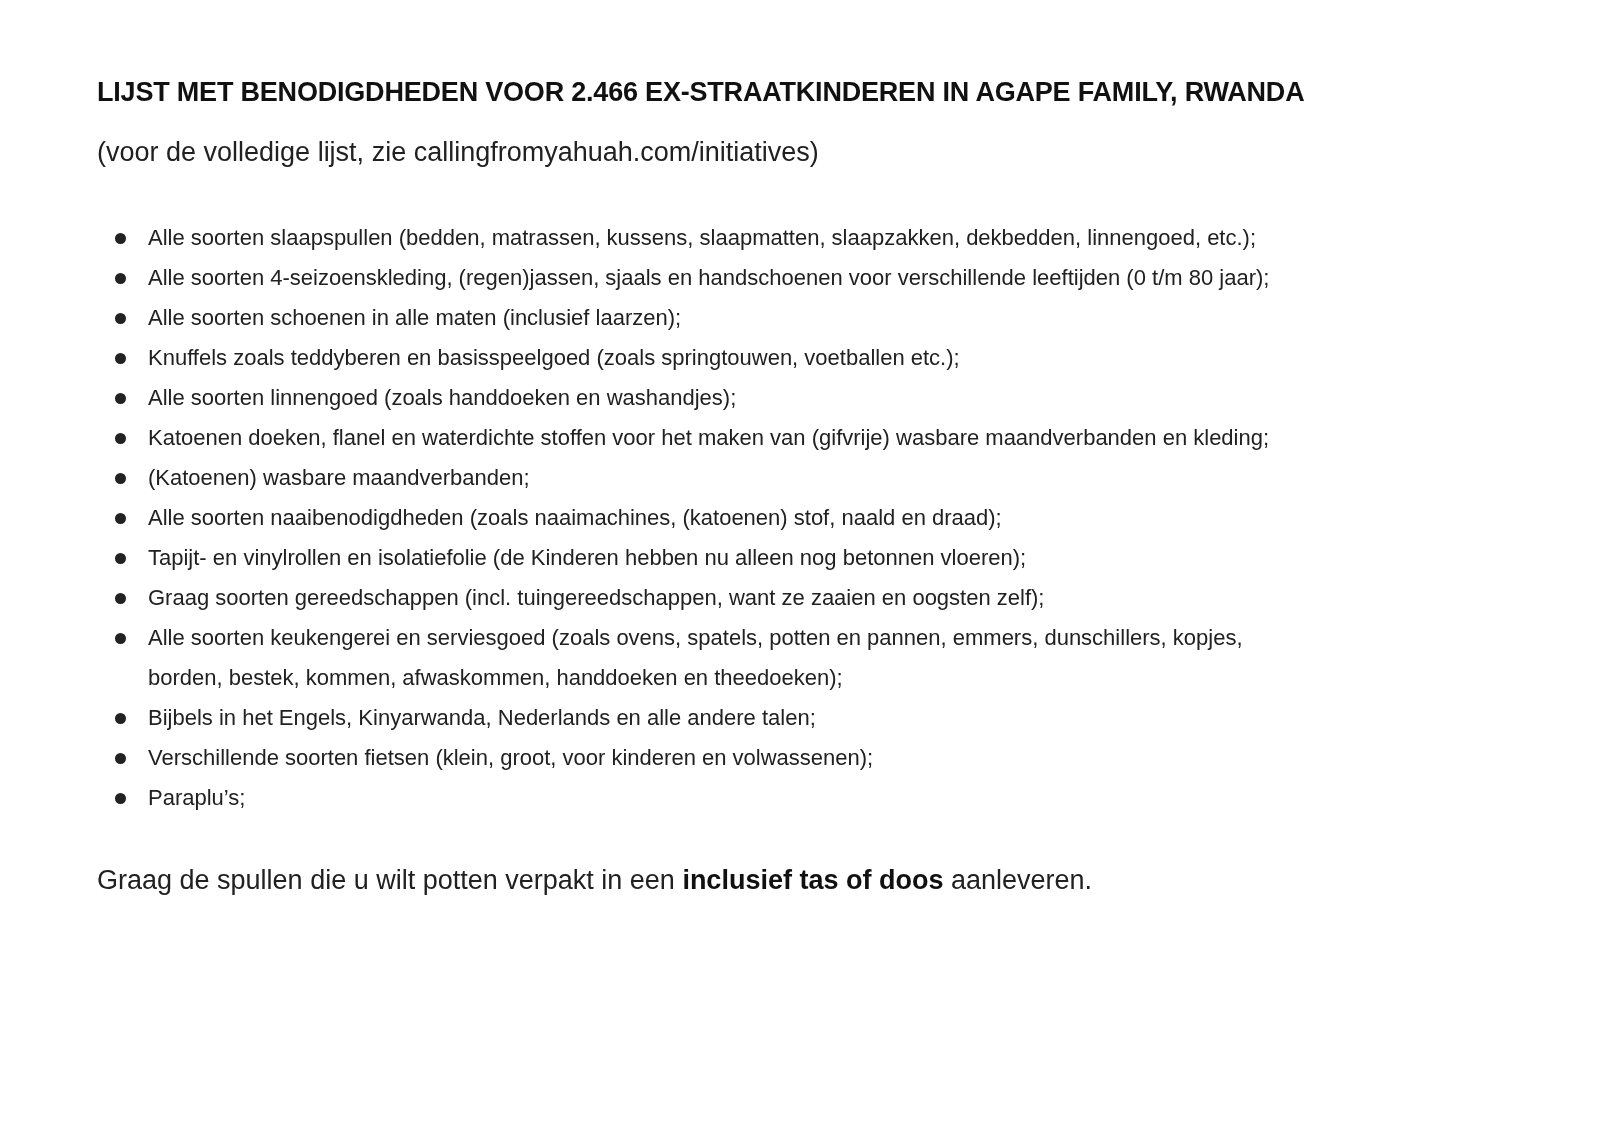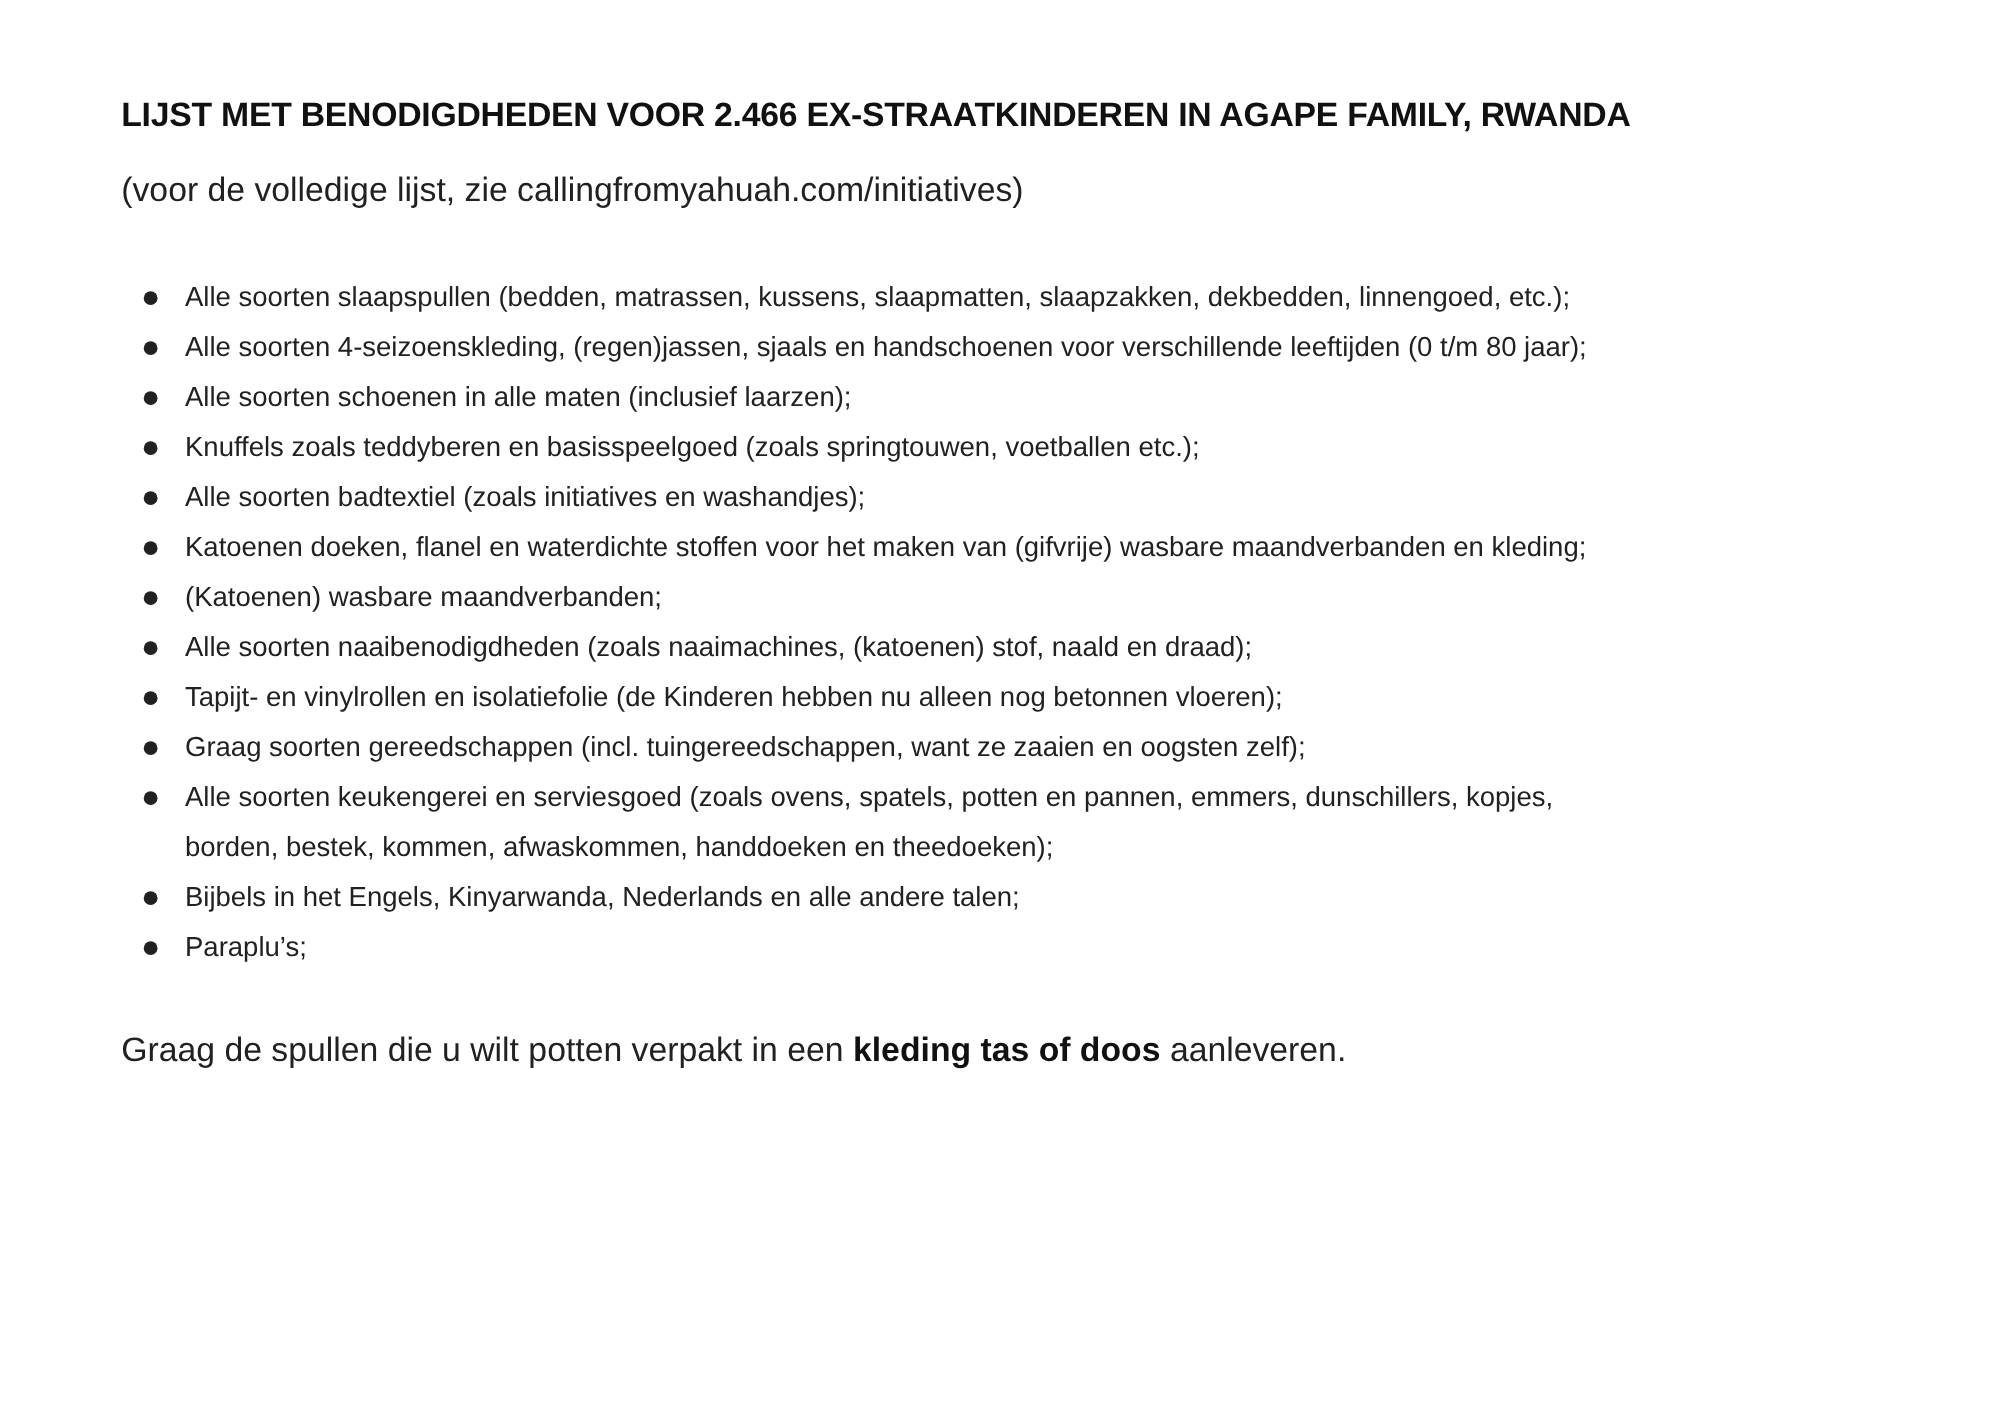--- a/index.html
+++ b/index.html
@@ -71,28 +71,29 @@
 
   <h1 class="doc-title">LIJST MET BENODIGDHEDEN VOOR 2.466 EX-STRAATKINDEREN IN AGAPE FAMILY, RWANDA</h1>
 
   <div class="doc-subtitle">(voor de volledige lijst, zie callingfromyahuah.com/initiatives)</div>
 
   <ul class="supply-list">
     <li><span class="bullet"></span><span>Alle soorten slaapspullen (bedden, matrassen, kussens, slaapmatten, slaapzakken, dekbedden, linnengoed, etc.);</span></li>
     <li><span class="bullet"></span><span>Alle soorten 4-seizoenskleding, (regen)jassen, sjaals en handschoenen voor verschillende leeftijden (0 t/m 80 jaar);</span></li>
     <li><span class="bullet"></span><span>Alle soorten schoenen in alle maten (inclusief laarzen);</span></li>
     <li><span class="bullet"></span><span>Knuffels zoals teddyberen en basisspeelgoed (zoals springtouwen, voetballen etc.);</span></li>
-    <li><span class="bullet"></span><span>Alle soorten badtextiel (zoals initiatives en washandjes);</span></li>
+    <li><span class="bullet"></span><span>Alle soorten linnengoed (zoals handdoeken en washandjes);</span></li>
     <li><span class="bullet"></span><span>Katoenen doeken, flanel en waterdichte stoffen voor het maken van (gifvrije) wasbare maandverbanden en kleding;</span></li>
     <li><span class="bullet"></span><span>(Katoenen) wasbare maandverbanden;</span></li>
     <li><span class="bullet"></span><span>Alle soorten naaibenodigdheden (zoals naaimachines, (katoenen) stof, naald en draad);</span></li>
     <li><span class="bullet"></span><span>Tapijt- en vinylrollen en isolatiefolie (de Kinderen hebben nu alleen nog betonnen vloeren);</span></li>
     <li><span class="bullet"></span><span>Graag soorten gereedschappen (incl. tuingereedschappen, want ze zaaien en oogsten zelf);</span></li>
     <li><span class="bullet"></span><span>Alle soorten keukengerei en serviesgoed (zoals ovens, spatels, potten en pannen, emmers, dunschillers, kopjes, borden, bestek, kommen, afwaskommen, handdoeken en theedoeken);</span></li>
     <li><span class="bullet"></span><span>Bijbels in het Engels, Kinyarwanda, Nederlands en alle andere talen;</span></li>
+    <li><span class="bullet"></span><span>Verschillende soorten fietsen (klein, groot, voor kinderen en volwassenen);</span></li>
     <li><span class="bullet"></span><span>Paraplu’s;</span></li>
   </ul>
 
   <p class="doc-footer">
-    <span>Graag de spullen die u wilt potten verpakt in een </span><span class="bold-part">kleding tas of doos</span><span> aanleveren.</span>
+    <span>Graag de spullen die u wilt potten verpakt in een </span><span class="bold-part">inclusief tas of doos</span><span> aanleveren.</span>
   </p>
 
 </div>
 
 </body></html>

